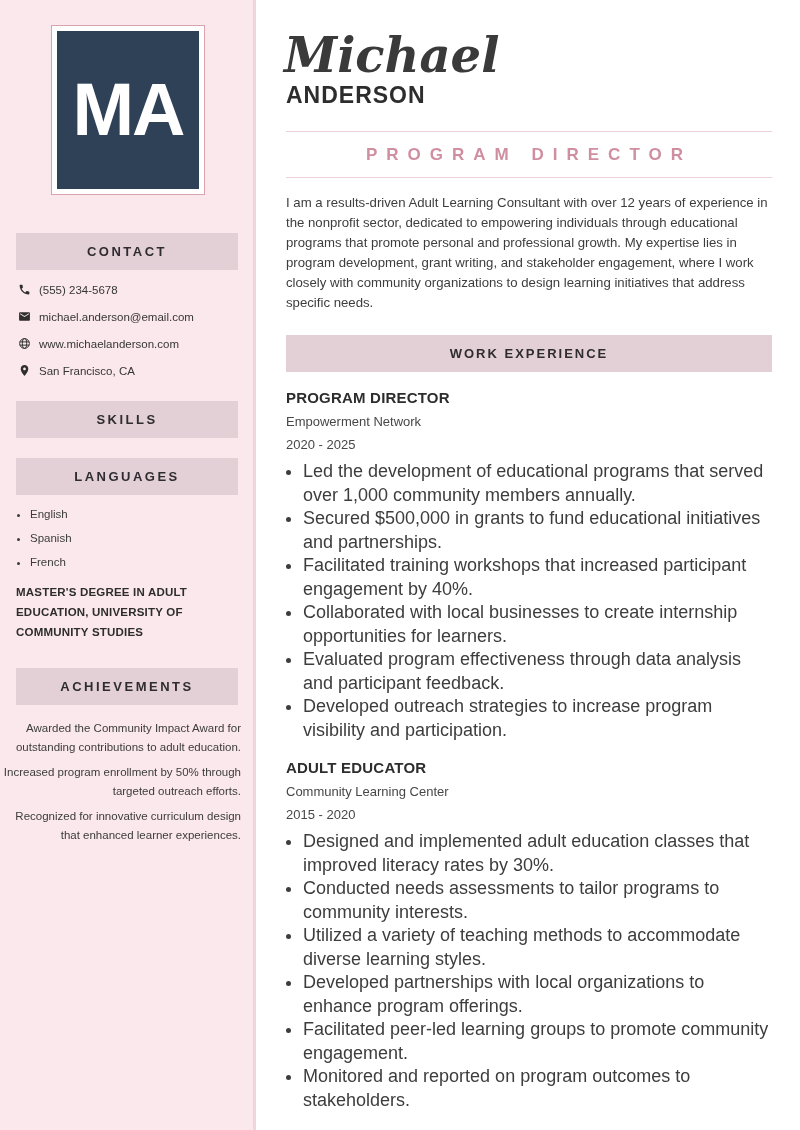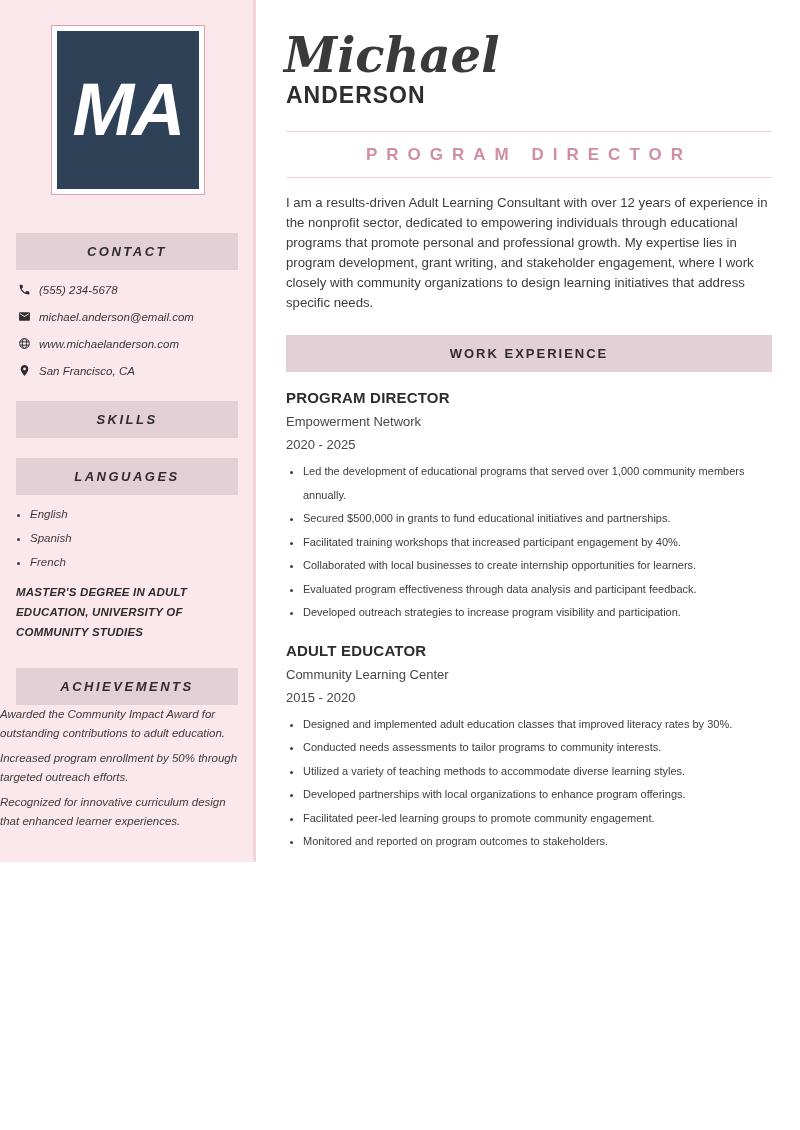--- a/index.html
+++ b/index.html
@@ -6,24 +6,23 @@
   html,body { background:#fff; }
   body {
     width:800px; height:1130px; overflow:hidden;
     font-family:"Liberation Sans", sans-serif;
     color:#333;
   }
   .page { display:flex; width:800px; height:1130px; }
 
   
   .sidebar {
-    width:256px; height:862px; flex:0 0 256px;
+    width:256px; height:1130px; flex:0 0 256px;
     background:var(--sidebar_bg,#fbe8ec);
     border-right:3px solid var(--sidebar_edge,#f0d5db);
-    font-style:italic;
   }
   .avatar-frame {
     width:154px; height:170px; margin:25px 0 0 51px;
     background:#ffffff; border:1px solid var(--frame_border,#d9a3ae);
     padding:5px;
   }
   .avatar {
     width:100%; height:100%; background:var(--navy,#2f4156);
     display:flex; align-items:center; justify-content:center;
   }
@@ -56,22 +55,22 @@
     font-size:11.5px; color:#3c3c3c;
   }
   ul.side-list li { margin-bottom:10px; line-height:14px; }
 
   .degree {
     margin:13px 16px 0 16px;
     font-size:11.5px; font-weight:bold; line-height:20px;
     color:#2d2d2d; letter-spacing:0.2px;
   }
   ul.ach-list {
-    list-style:disc; padding-right:12px;
-    font-size:11.5px; color:#3c3c3c;
+    list-style:disc; margin-top:14px; padding-right:12px;
+    font-size:11.5px; color:#3c3c3c;text-align:right;
   }
   ul.ach-list li { margin-bottom:6px; line-height:19px; }
 
   
   .main { flex:1; background:#fff; padding:30px 28px 16px 30px; }
   .first-name {
     font-family:"DejaVu Serif", serif; font-style:italic; font-weight:600;
     font-size:48px; line-height:1.05; color:#3a3a3a; margin-left:-2px;
   }
   .last-name {
@@ -92,21 +91,21 @@
     height:37px; margin-top:22px;
     background:var(--band_bg,#e3d0d6);
     display:flex; align-items:center; justify-content:center;
     font-size:13px; font-weight:bold; letter-spacing:2px; color:#2e2c2f;
   }
   .job-heading { margin-top:17px; font-size:15px; font-weight:bold; color:#2d2d2d; letter-spacing:0.2px; }
   .job-company { margin-top:8px; font-size:13px; color:#474747; }
   .job-dates   { margin-top:8px; font-size:13px; color:#474747; }
   ul.job-bullets {
     list-style:disc; margin-top:8px; padding-left:17px;
-    font-size:11px; line-height:23.5px; color:#3d3d3d;
+    font-size:18px; line-height:23.5px; color:#3d3d3d;
   }
   .job + .job { margin-top:14px; }
 </style>
 </head>
 <body>
 
 <div class="page">
 
   <aside class="sidebar">
 

